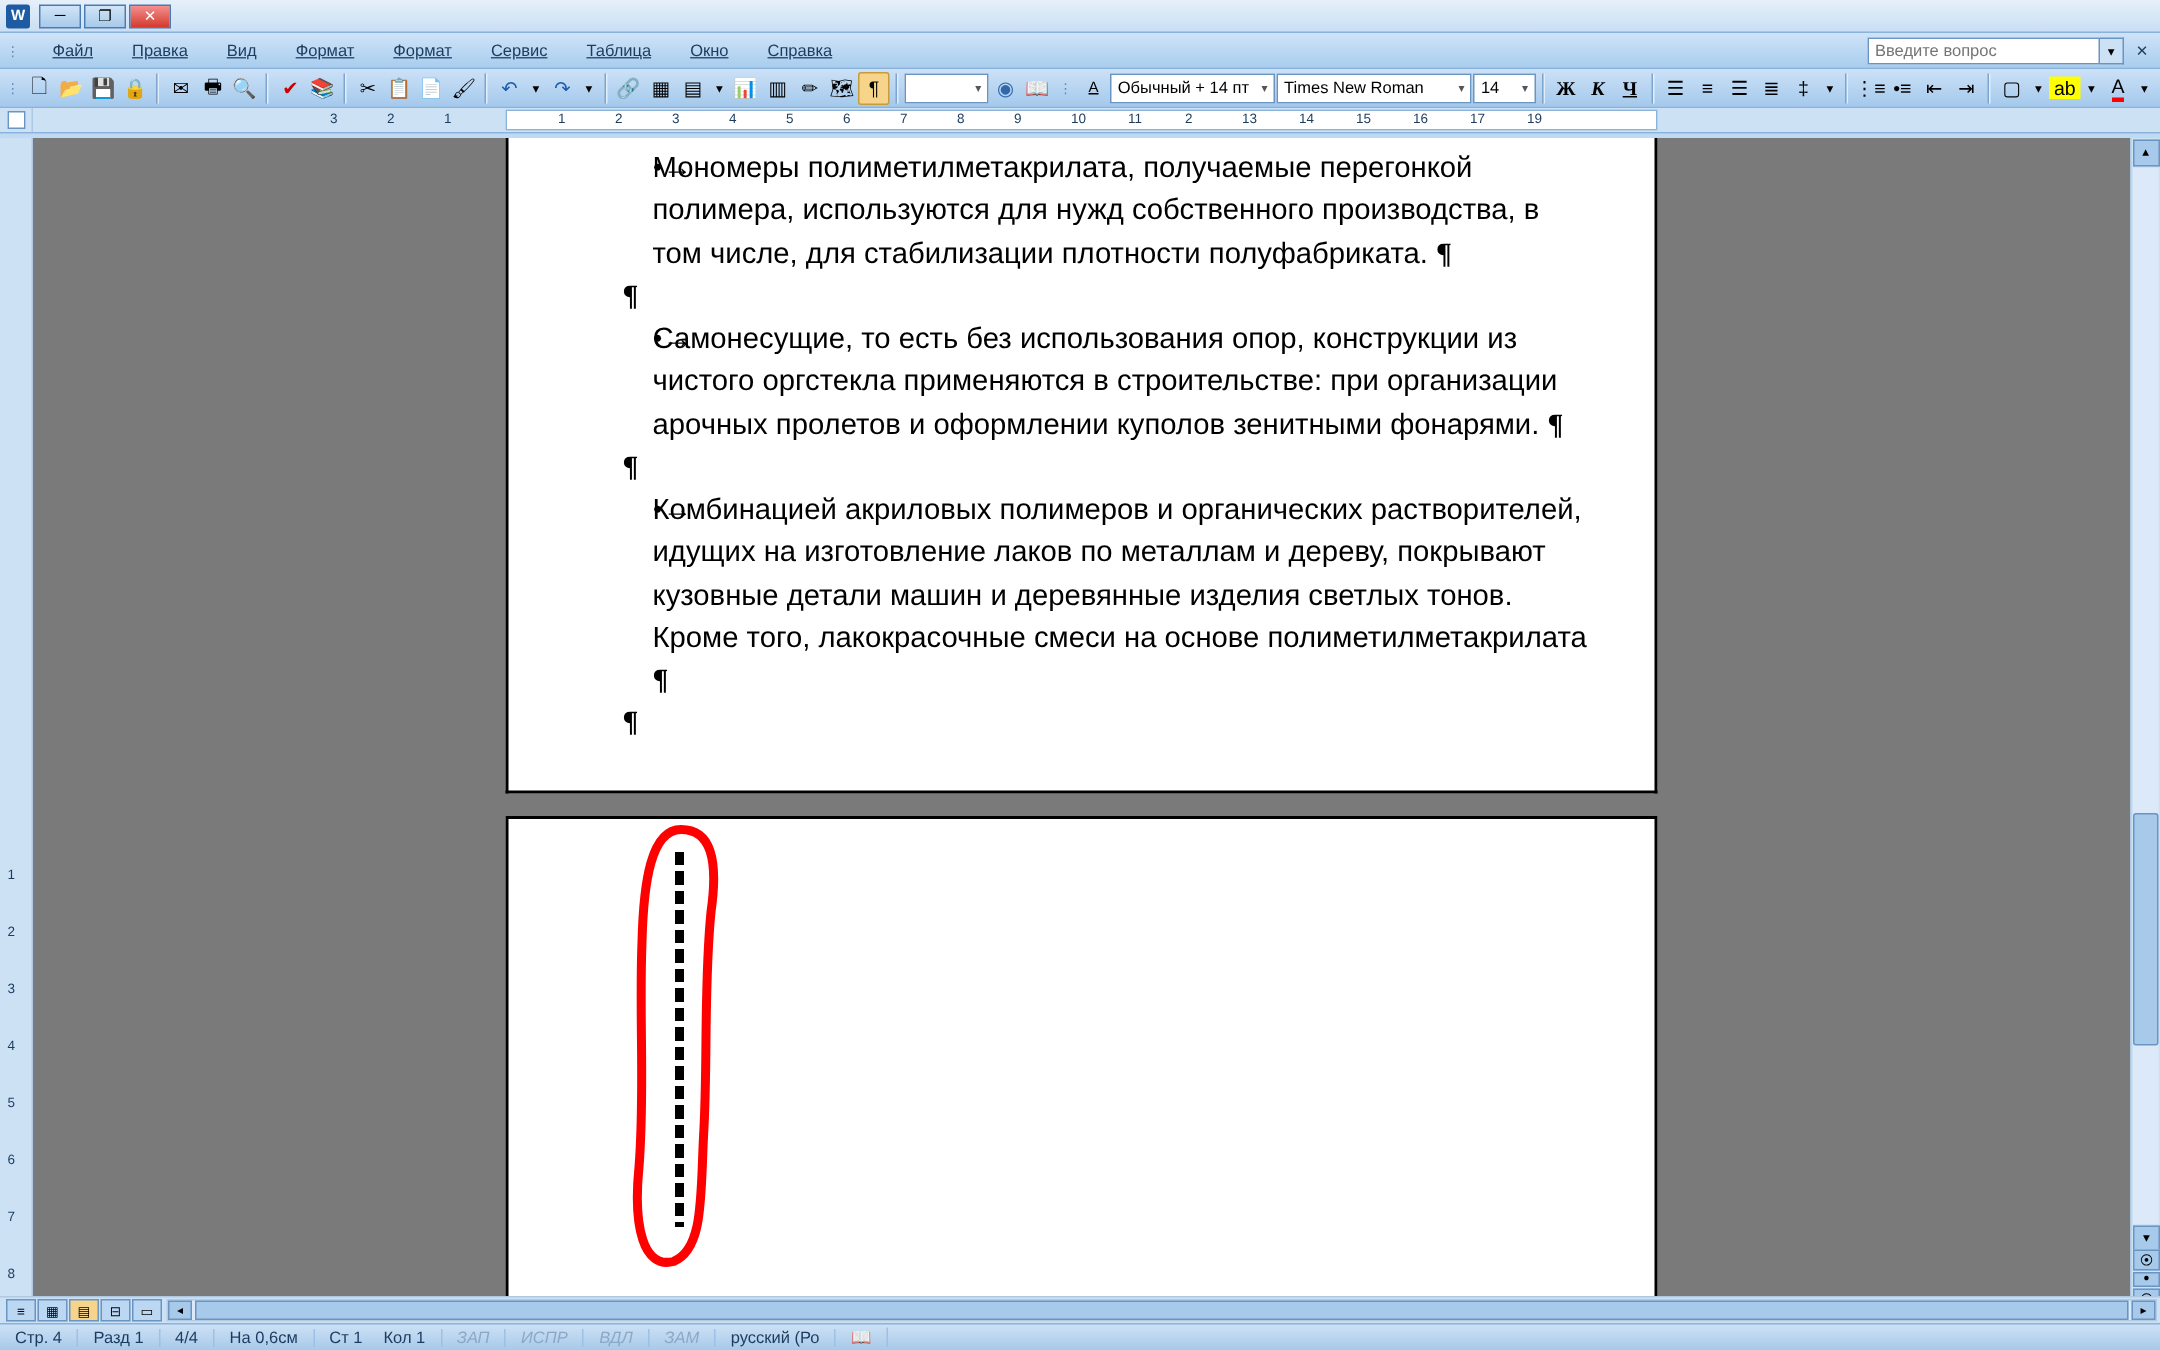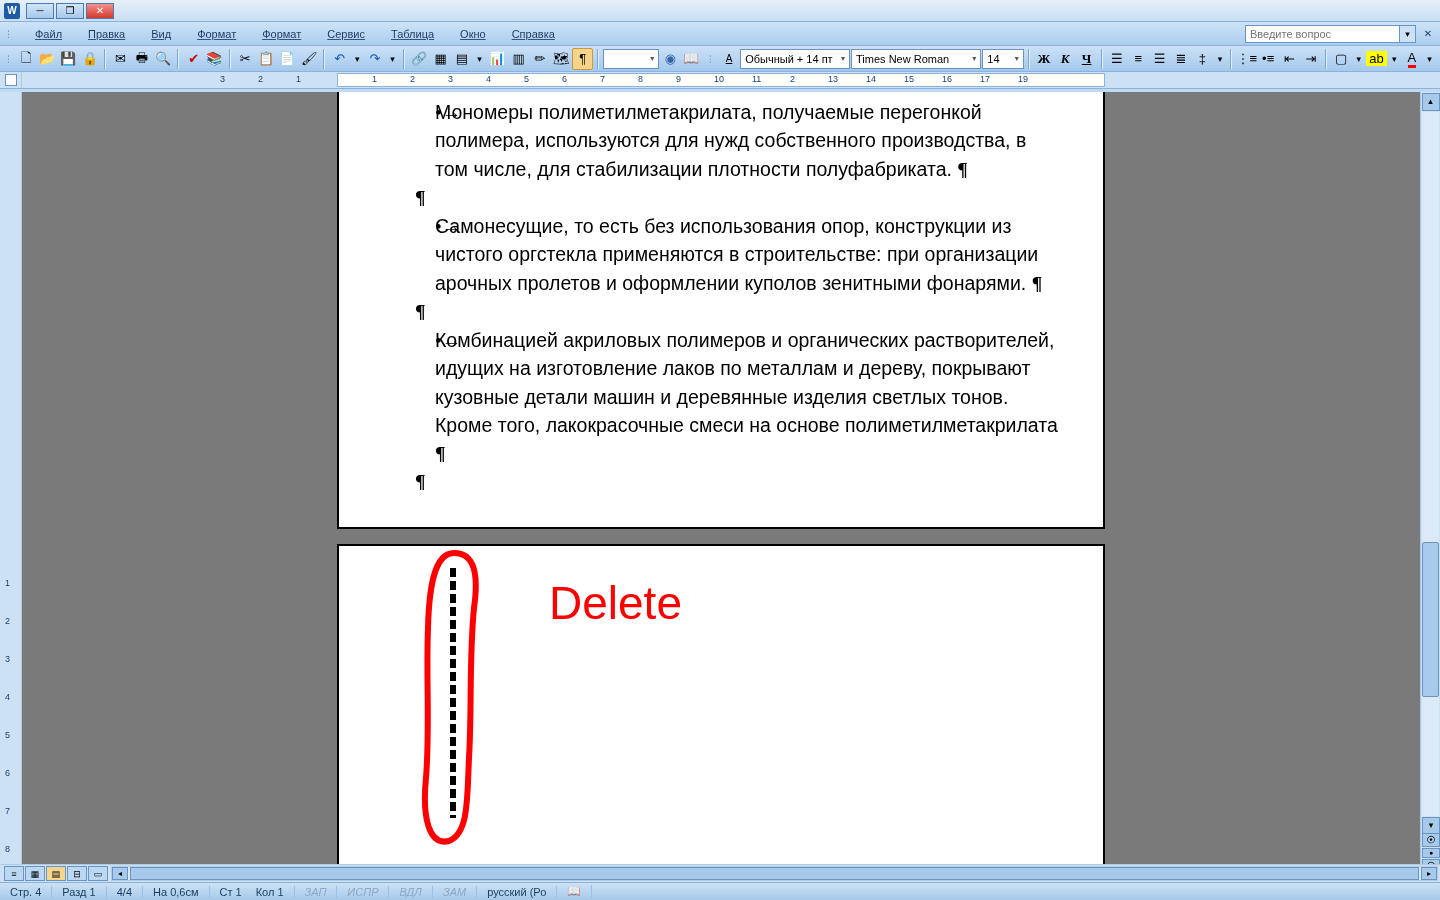--- a/index.html
+++ b/index.html
@@ -244,21 +244,20 @@
         <div class="bullet-content"><span>Комбинацией акриловых полимеров и органических растворителей, идущих на изготовление лаков по металлам и дереву, покрывают кузовные детали машин и деревянные изделия светлых тонов. Кроме того, лакокрасочные смеси на основе полиметилметакрилата </span><span class="para-mark">¶</span></div>
       </div>
       <div style="padding-left:36px;" class="para-mark">¶</div>
     </div>
   </div>
   <div class="page page2">
     <div class="vbar"></div>
     <svg class="annotation-circle" width="80" height="300">
       <path d="M 40 5 C 60 5, 65 25, 60 60 C 55 110, 58 160, 55 210 C 53 250, 55 285, 35 293 C 15 298, 8 270, 12 230 C 16 180, 12 130, 14 80 C 15 40, 20 5, 40 5 Z" stroke="#ff0000" stroke-width="6" fill="none"></path>
     </svg>
-    <div class="annotation-text">Delete</div>
   </div>
 </div>
 
 <div class="vscroll">
   <div class="arrow">▴</div>
   <div class="track">
     <div class="thumb" style="top:430px; height:155px;"></div>
   </div>
   <div style="position:absolute;bottom:38px;left:1px;right:1px;">
     <div class="arrow">▾</div>

